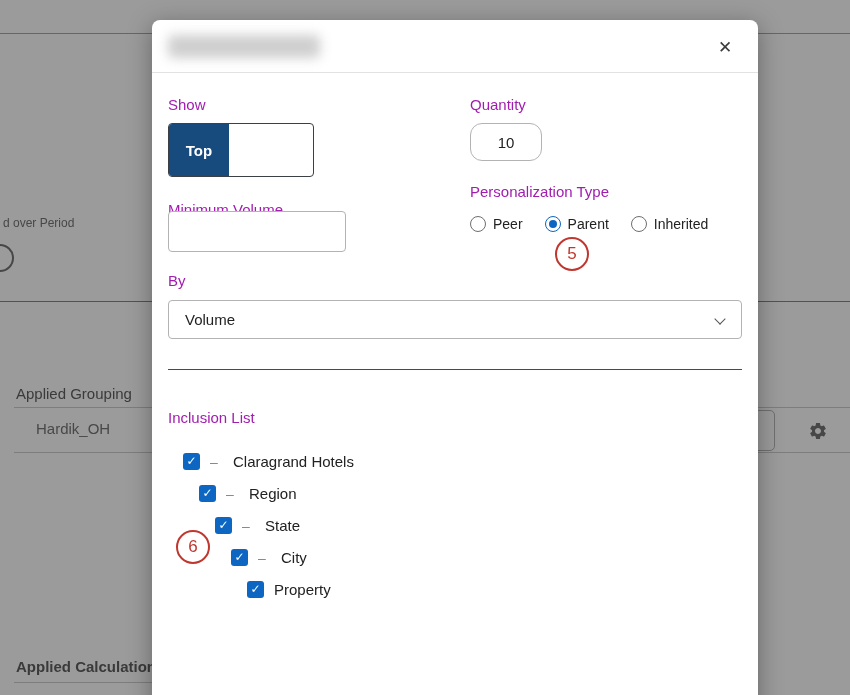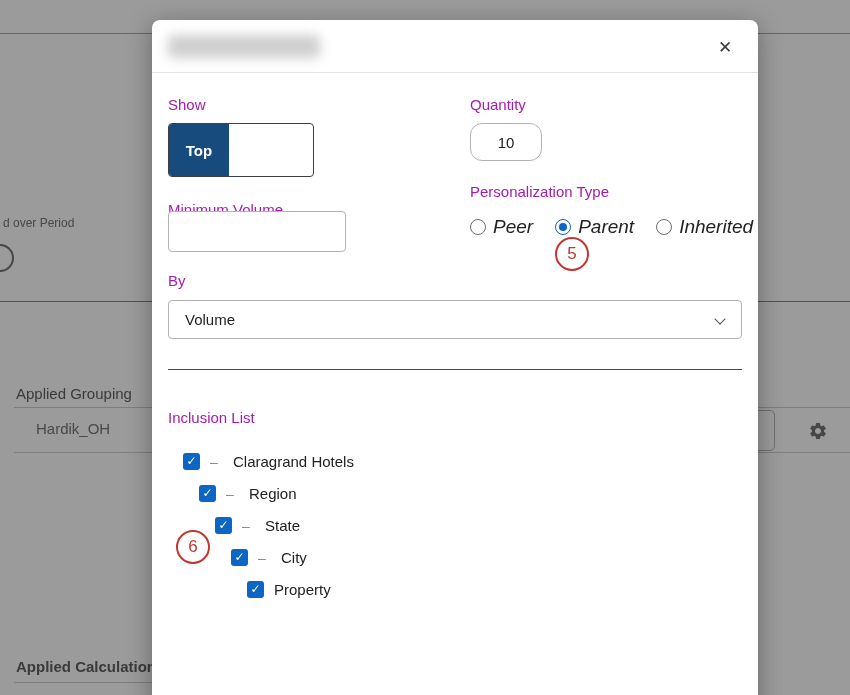--- a/index.html
+++ b/index.html
@@ -89,21 +89,21 @@
   #ptype-label { left:318px; top:163px; }
   #radio-row { left:318px; top:196px; display:flex; align-items:center; gap:22px; }
   .radio-opt { display:flex; align-items:center; gap:7px; cursor:pointer; }
   .radio-circle { width:16px; height:16px; border-radius:50%;
                   border:1.5px solid #6e6e6e; background:#fff; position:relative; }
   .radio-opt.selected .radio-circle { border-color:#0d66c2; }
   .radio-opt.selected .radio-circle::after {
     content:""; position:absolute; left:3px; top:3px;
     width:8px; height:8px; border-radius:50%; background:#0d66c2;
   }
-  .radio-label { font-size:19px; color:#222;font-style:italic; }
+  .radio-label { font-size:14px; color:#222; }
 
   
   #by-label { left:16px; top:252px; }
   #by-select {
     left:16px; top:280px; width:574px; height:39px;
     border:1px solid #b3b3b3; border-radius:4px;
     display:flex; align-items:center; padding:9px 16px;
     font-size:15px; color:#222; cursor:pointer; position:absolute;
   }
   #by-chevron {

